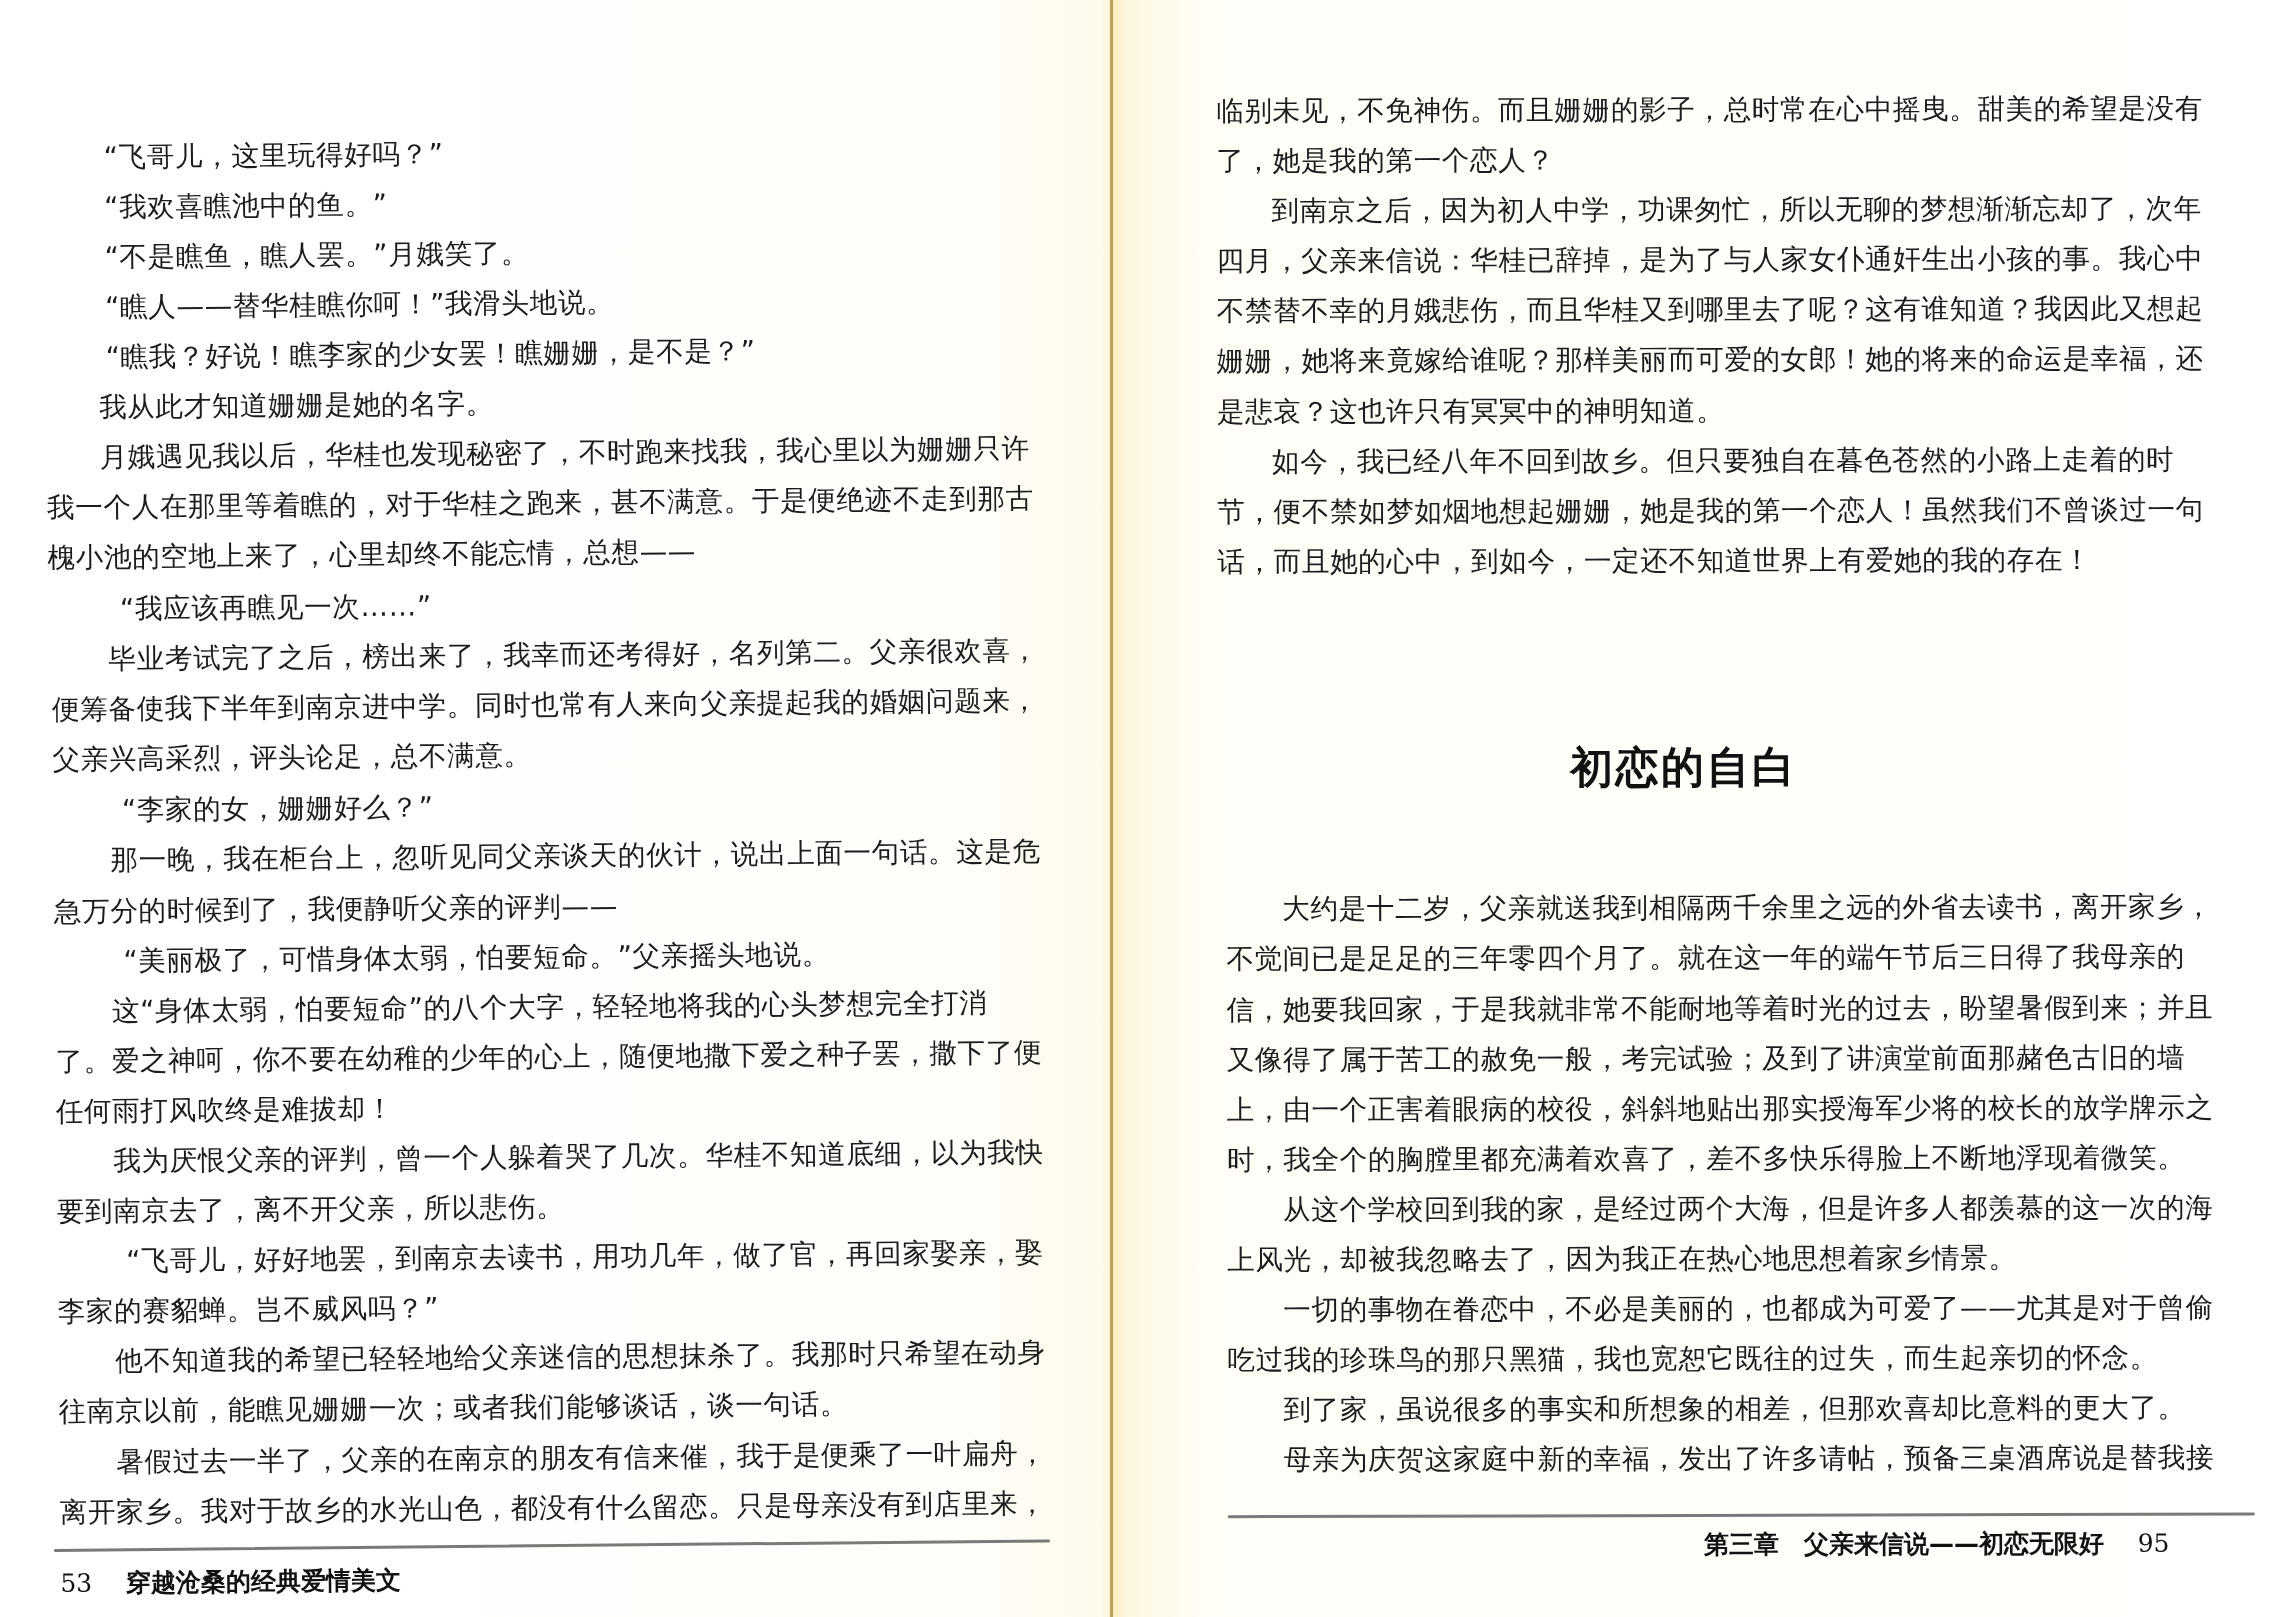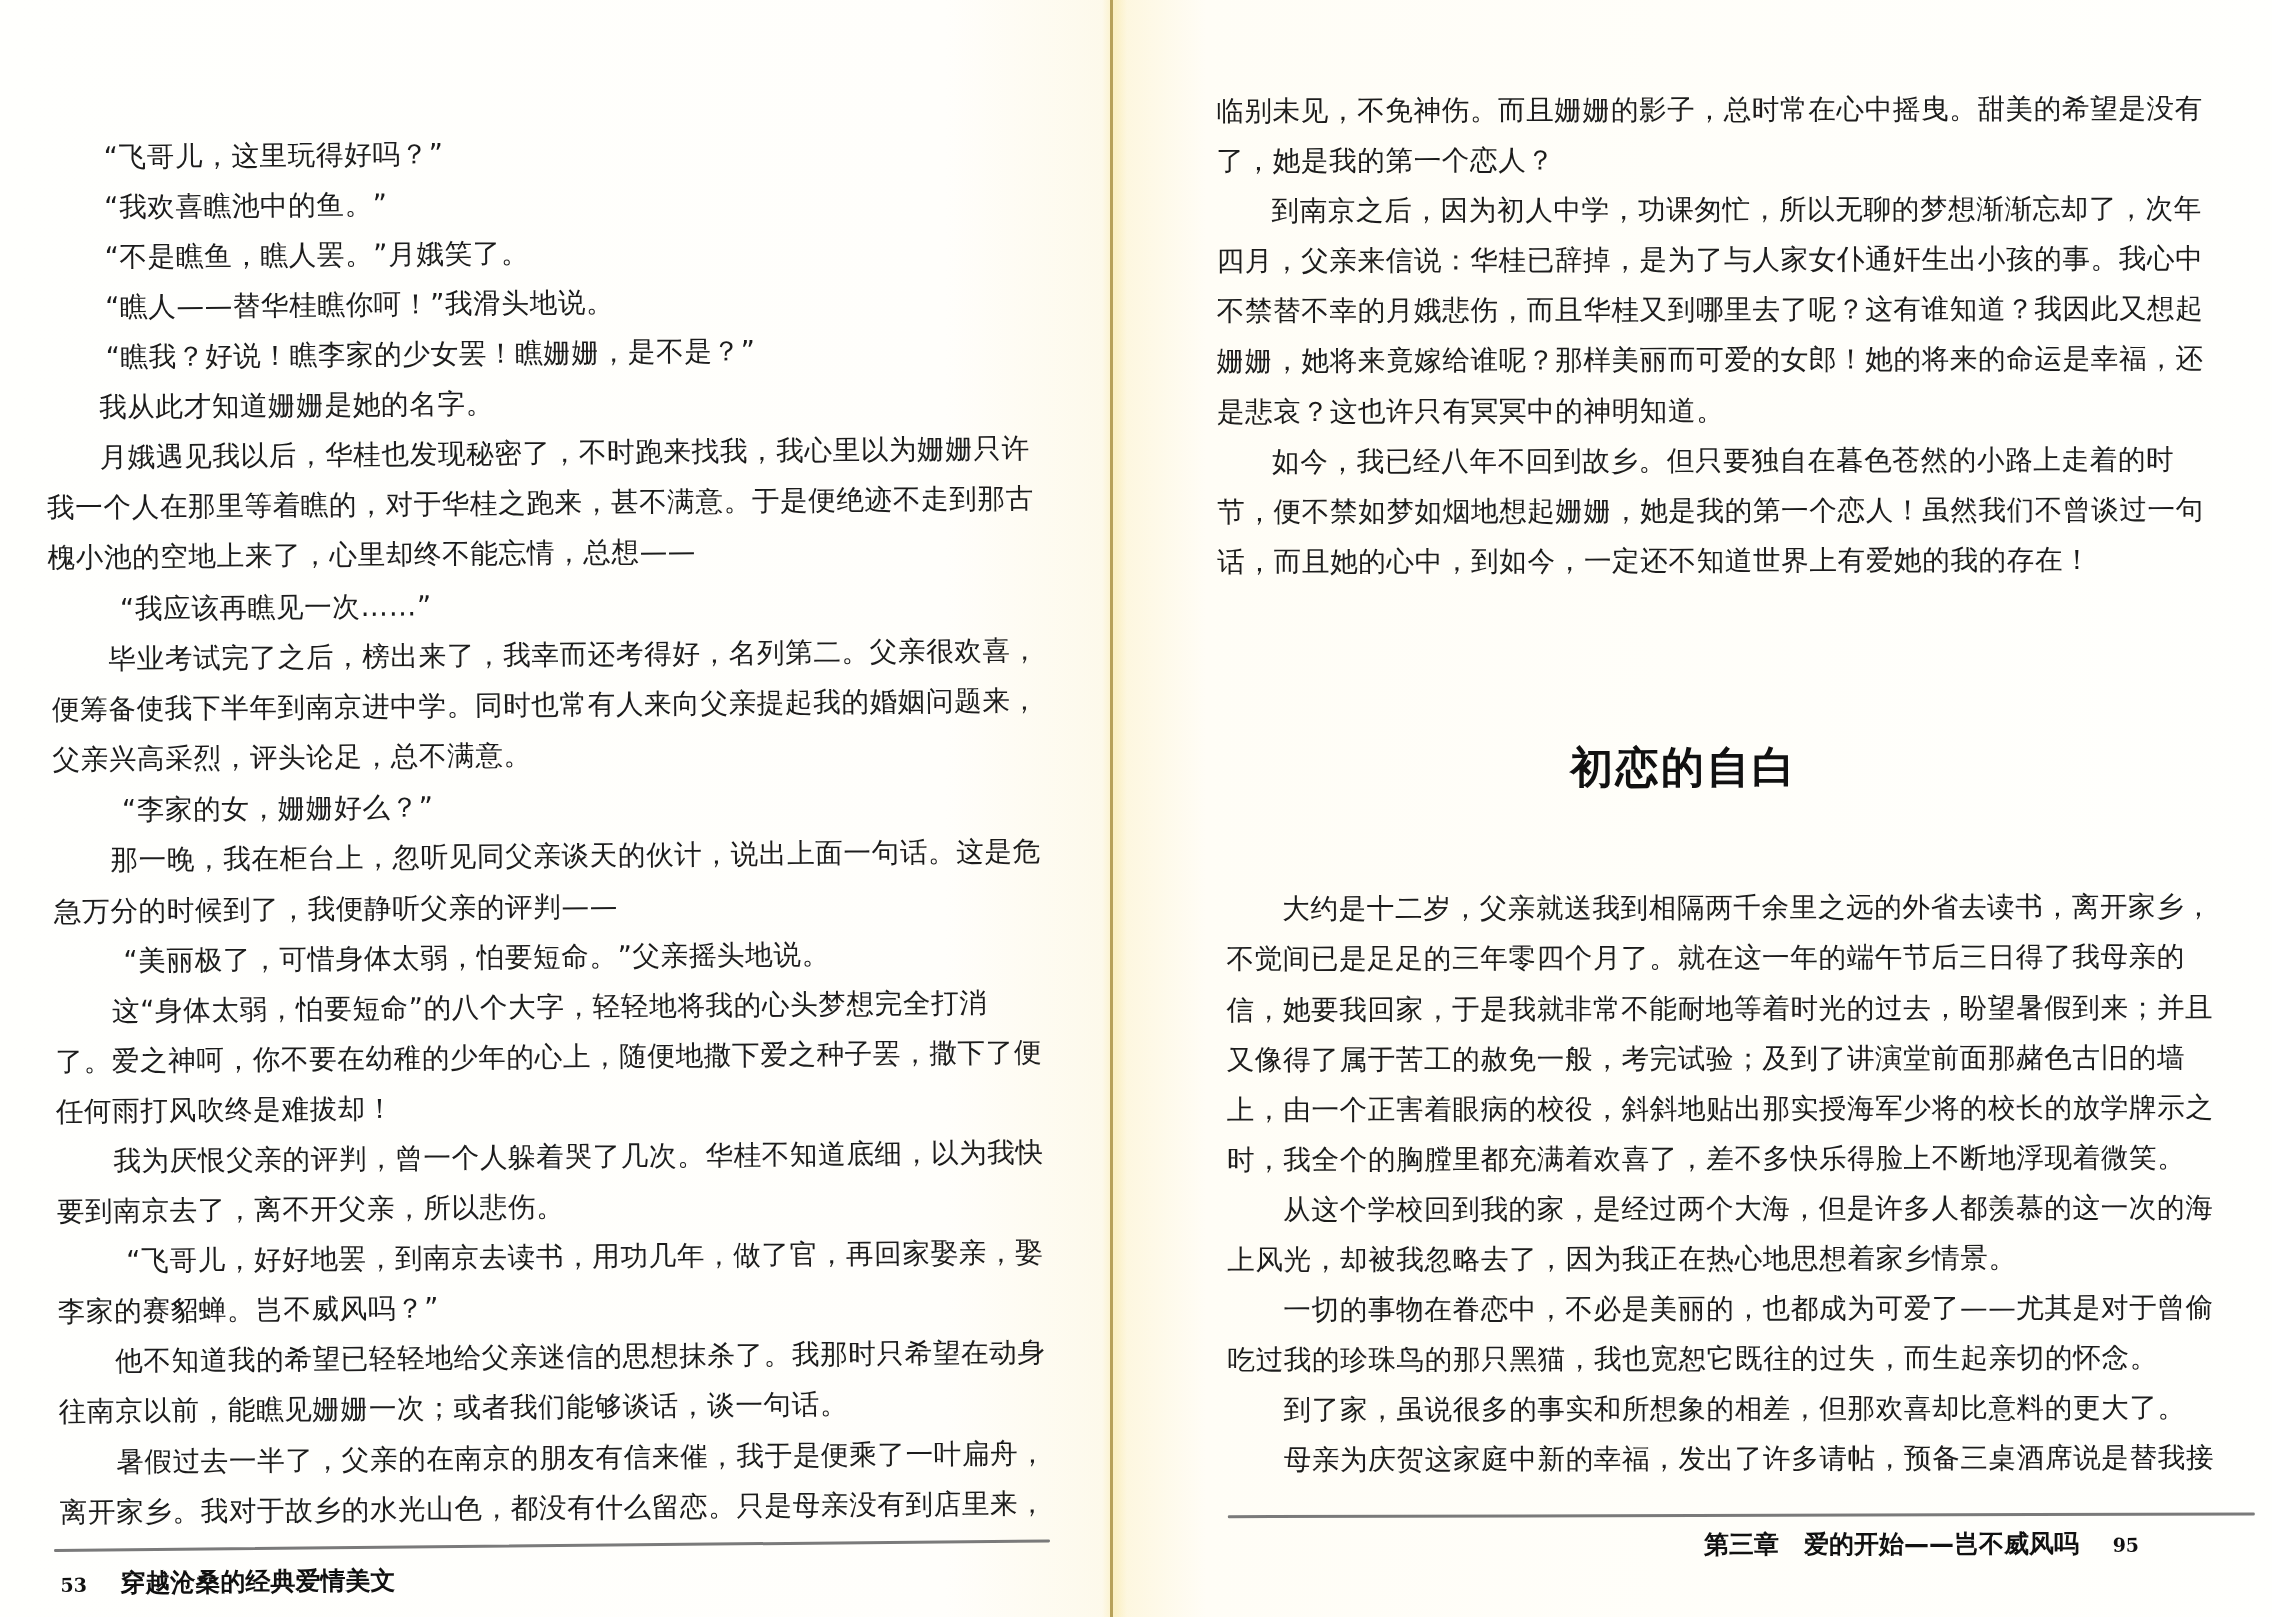--- a/index.html
+++ b/index.html
@@ -15,21 +15,21 @@
   .gutter { position:absolute; left:1110px; top:0; width:2.5px; height:1618px; background:#b8a25a; }
   .gutter-glow { position:absolute; left:1102px; top:0; width:25px; height:1618px;
     background:linear-gradient(90deg,rgba(250,240,200,0) 0%,rgba(250,236,180,.6) 45%,rgba(250,236,180,.6) 55%,rgba(250,240,200,0) 100%); }
   .text-block { position:absolute; }
   .line { position:absolute; white-space:nowrap; font-size:27.6px; line-height:31px; letter-spacing:0.6px; }
   .left-block { left:0; top:0; width:1112px; height:1618px; transform:rotate(-0.55deg); transform-origin:564px 814px; }
   .right-block { left:1113px; top:0; width:1160px; height:1618px; transform:rotate(-0.15deg); transform-origin:564px 814px; }
   .title { position:absolute; font-family:"DejaVu Serif", serif; font-weight:bold; font-size:43px; letter-spacing:2.5px; color:#111; }
   .rule { position:absolute; height:2.5px; background:#7a7a7a; border-radius:1.3px; }
   .footer { position:absolute; font-weight:bold; font-size:25px; color:#111; white-space:nowrap; }
-  .pnum { font-family:"DejaVu Serif", serif; font-weight:bold; font-size:19px; }
+  .pnum { font-family:"DejaVu Serif", serif; font-weight:normal; font-size:25px; }
 </style>
 </head>
 <body>
 
 <div class="page page-left"></div>
 <div class="page page-right"></div>
 <div class="gutter-glow"></div>
 <div class="gutter"></div>
 
 <div class="text-block left-block">
@@ -91,17 +91,17 @@
   <div class="line" style="left:113px;top:1143px">时，我全个的胸膛里都充满着欢喜了，差不多快乐得脸上不断地浮现着微笑。</div>
   <div class="line" style="left:169px;top:1193px">从这个学校回到我的家，是经过两个大海，但是许多人都羡慕的这一次的海</div>
   <div class="line" style="left:113px;top:1243px">上风光，却被我忽略去了，因为我正在热心地思想着家乡情景。</div>
   <div class="line" style="left:169px;top:1293px">一切的事物在眷恋中，不必是美丽的，也都成为可爱了——尤其是对于曾偷</div>
   <div class="line" style="left:113px;top:1343px">吃过我的珍珠鸟的那只黑猫，我也宽恕它既往的过失，而生起亲切的怀念。</div>
   <div class="line" style="left:169px;top:1393px">到了家，虽说很多的事实和所想象的相差，但那欢喜却比意料的更大了。</div>
   <div class="line" style="left:169px;top:1443px">母亲为庆贺这家庭中新的幸福，发出了许多请帖，预备三桌酒席说是替我接</div>
 
   <div class="rule" style="left:113px;top:1514px;width:1027px"></div>
   <div class="footer" style="left:589px;top:1528px">
-    <span>第三章　爱的开始——岂不威风吗</span>
+    <span>第三章　父亲来信说——初恋无限好</span>
     <span class="pnum" style="margin-left:25px">95</span>
   </div>
 </div>
 
 
 </body></html>

